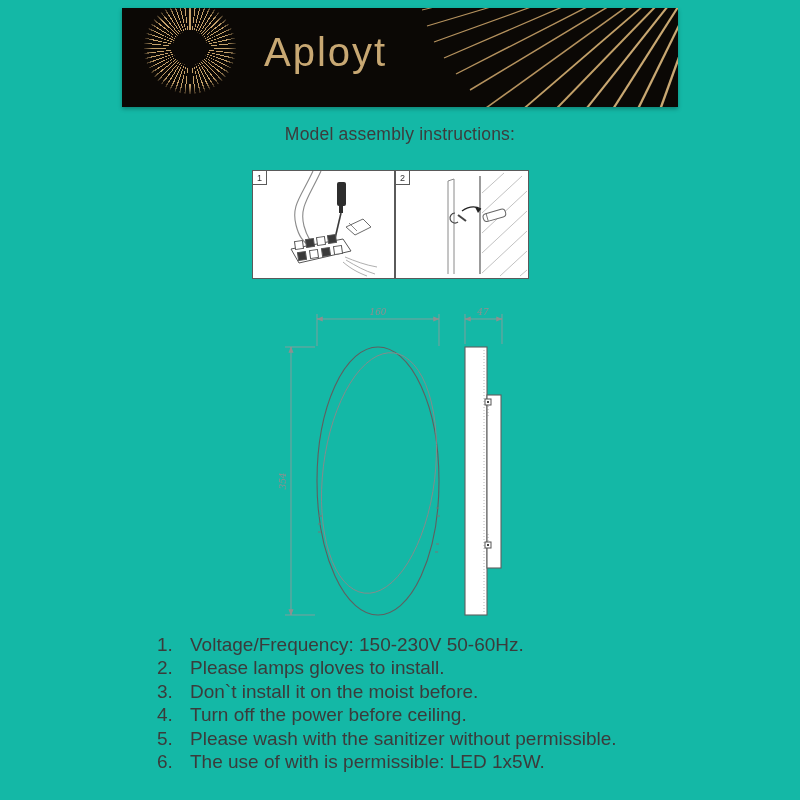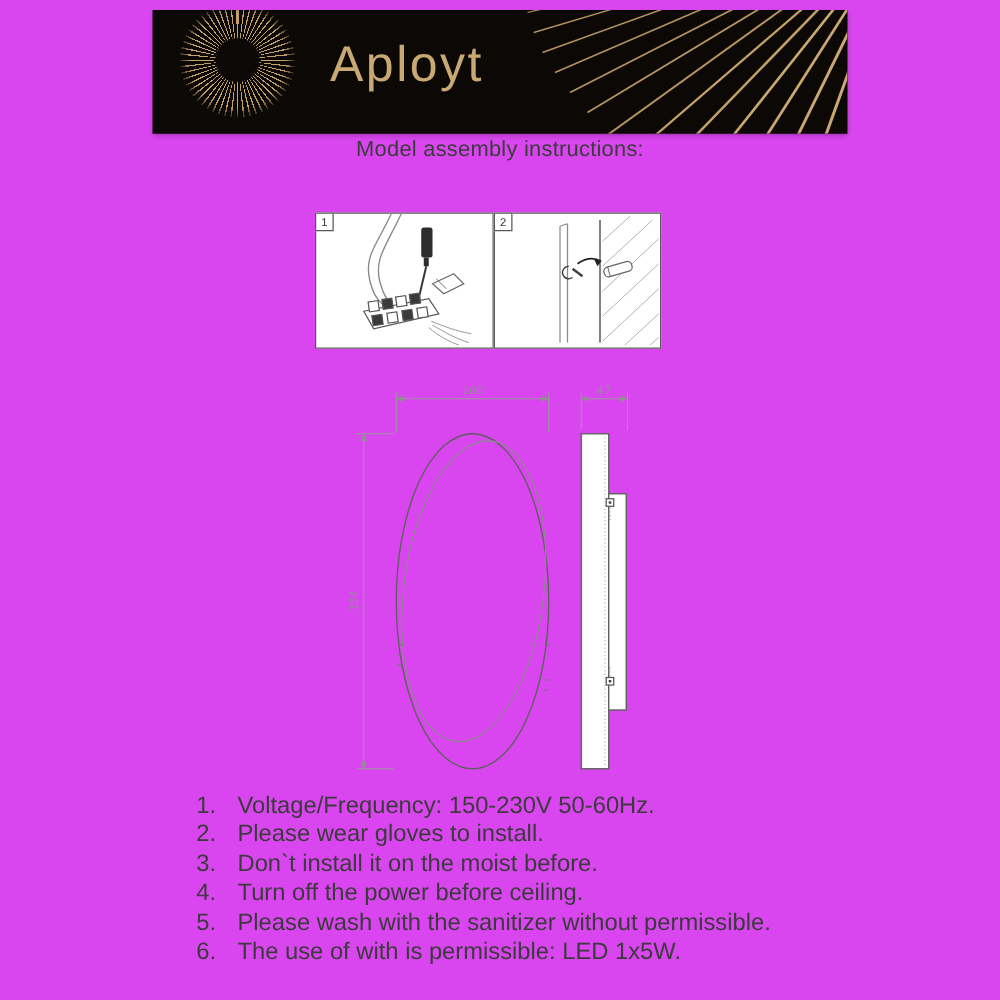--- a/index.html
+++ b/index.html
@@ -1,17 +1,17 @@
 <!DOCTYPE html>
 <html><head>
 <meta charset="utf-8">
 <style>
   html,body{margin:0;padding:0;background:#ffffff;}
   .page{
-    position:relative;width:800px;height:800px;background:#d946ef;
+    position:relative;width:800px;height:800px;background:#14b8a6;
     font-family:"Liberation Sans",sans-serif;overflow:hidden;
   }
   
   .banner{
     position:absolute;left:122px;top:8px;width:556px;height:99px;
     background:#0b0805;overflow:hidden;
     box-shadow:0 2px 4px rgba(0,0,0,.28);
   }
   .starburst{
     position:absolute;left:22px;top:-6px;width:92px;height:92px;border-radius:50%;
@@ -22,21 +22,21 @@
   .brand{
     position:absolute;left:142px;top:24px;
     font-size:40px;font-weight:300;letter-spacing:2px;color:#c8a873;line-height:1;
   }
   .rays{position:absolute;right:0;top:0;width:556px;height:99px;}
   
   .doc-title,.doc-model{
     position:absolute;left:0;width:100%;text-align:center;
     color:#3c3c3c;font-size:17.5px;font-weight:500;letter-spacing:.2px;
   }
-  .doc-title{top:109px;}
+  .doc-title{top:124px;}
   .doc-model{top:133px;}
   
   .step-box{position:absolute;background:#fff;border:1px solid #5a5a5a;}
   .step-box.one{left:252px;top:170px;width:141px;height:107px;}
   .step-box.two{left:395px;top:170px;width:132px;height:107px;}
   .step-num{
     position:absolute;left:-1px;top:-1px;width:13px;height:13px;
     border:1px solid #5a5a5a;background:#fff;color:#333;
     font-size:9px;display:flex;align-items:center;justify-content:center;
   }
@@ -202,21 +202,21 @@
     <text class="dim-label" x="18" y="179" text-anchor="middle" transform="rotate(-90 18 179)">354</text>
   </svg>
 
   <ol class="instructions">
     <li class="ins-item">
       <span class="ins-num">1.</span>
       <span class="ins-text">Voltage/Frequency: 150-230V 50-60Hz.</span>
     </li>
     <li class="ins-item">
       <span class="ins-num">2.</span>
-      <span class="ins-text">Please wear gloves to install.</span>
+      <span class="ins-text">Please lamps gloves to install.</span>
     </li>
     <li class="ins-item">
       <span class="ins-num">3.</span>
       <span class="ins-text">Don`t install it on the moist before.</span>
     </li>
     <li class="ins-item">
       <span class="ins-num">4.</span>
       <span class="ins-text">Turn off the power before ceiling.</span>
     </li>
     <li class="ins-item">

